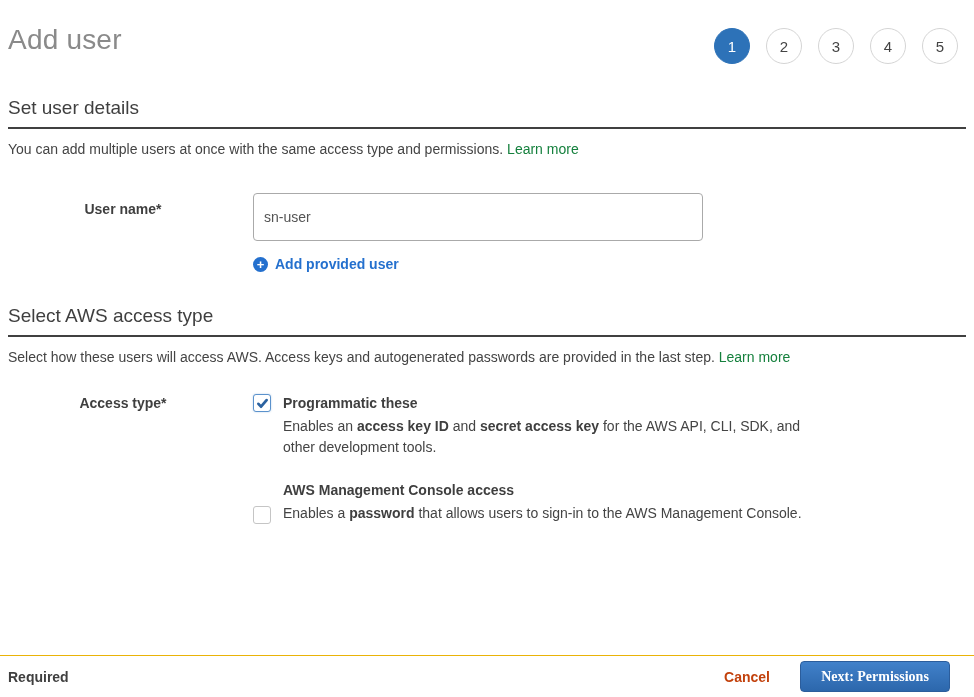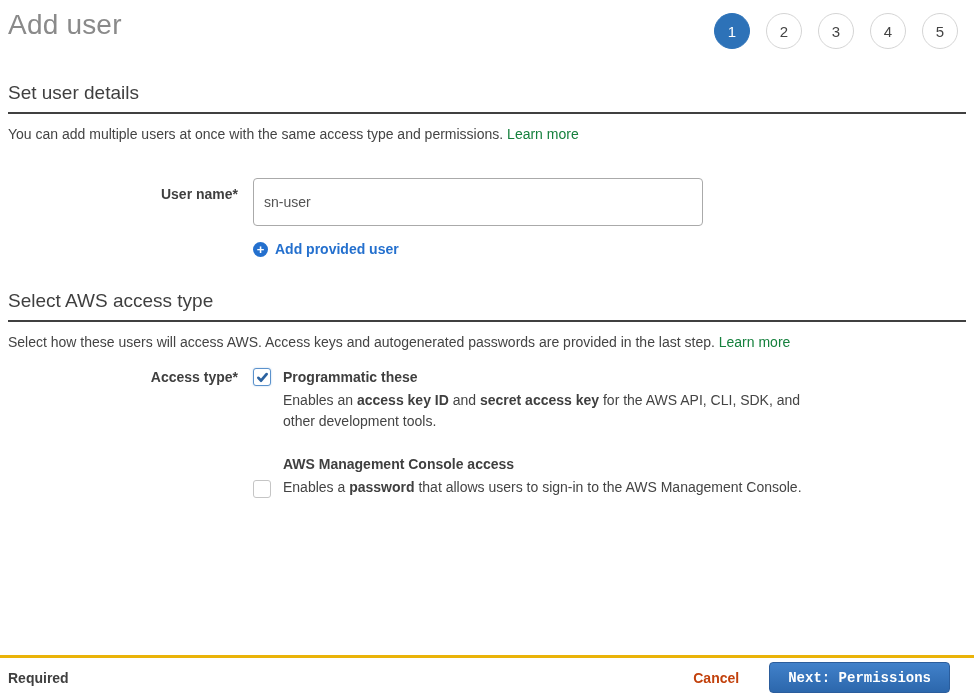--- a/index.html
+++ b/index.html
@@ -4,21 +4,21 @@
 <style>
   * { margin: 0; padding: 0; box-sizing: border-box; }
   html, body { width: 974px; height: 697px; background: #fff; }
   body {
     font-family: "Liberation Sans", sans-serif;
     color: #444;
     font-size: 14px;
     position: relative;
     overflow: hidden;
   }
-  .page { padding: 0 8px; }
+  .page { padding: 15px 8px; }
 
   
   .header { display: flex; justify-content: space-between; align-items: flex-start; padding-top: 9px; }
   .page-title { font-size: 28px; font-weight: 400; color: #8a8a8a; letter-spacing: 0.2px; }
   .steps { display: flex; gap: 16px; margin-top: 4px; margin-right: 8px; }
   .step {
     width: 36px; height: 36px; border-radius: 50%;
     border: 1px solid #d5d5d5; background: #fff; color: #444;
     font-size: 15px; display: flex; align-items: center; justify-content: center;
   }
@@ -26,68 +26,68 @@
 
   
   .section-head { margin-top: 33px; padding-bottom: 8px; border-bottom: 2px solid #404040; }
   .section-head h2 { font-size: 19px; font-weight: 400; color: #3f3f3f; }
   .section-intro { margin-top: 12px; color: #444; }
   a.link { color: #15803d; text-decoration: none; cursor: pointer; }
   a.action-link { color: #2470ce; font-weight: 700; text-decoration: none; cursor: pointer; }
 
   
   .form-row { display: flex; align-items: flex-start; }
-  .form-label { width: 230px; text-align: right; font-weight: 700; color: #3f3f3f; flex: none; }
+  .form-label { width: 230px; text-align: center; font-weight: 700; color: #3f3f3f; flex: none; }
   .row-username { margin-top: 36px; }
   .row-username .form-label { line-height: 32px; }
   .row-username .field-cell { margin-left: 15px; }
   .text-input {
     width: 450px; height: 48px; border: 1px solid #aaa; border-radius: 4px;
     padding: 0 10px; font-family: "Liberation Sans", sans-serif; font-size: 14px; color: #545454;
     background: #fff; outline: none;
   }
   .row-add-another { margin-top: 15px; margin-left: 245px; display: flex; align-items: center; }
   .plus-icon {
     width: 15px; height: 15px; border-radius: 50%; background: #2470ce; color: #fff;
     display: inline-flex; align-items: center; justify-content: center;
     font-size: 13px; font-weight: 700; line-height: 1; margin-right: 7px; flex: none;
   }
 
   
-  .row-access { margin-top: 18px; }
+  .row-access { margin-top: 29px; }
   .row-access .form-label { line-height: 18px; }
   .options { margin-left: 15px; }
   .option { display: flex; align-items: flex-start; }
   .option + .option { margin-top: 23px; align-items: flex-end; }
   .checkbox {
     width: 18px; height: 18px; border-radius: 3px; background: #fff;
     border: 1px solid #c5c5c5; flex: none; cursor: pointer;
     display: flex; align-items: center; justify-content: center;
   }
   .checkbox.checked { border-color: #5b92cc; box-shadow: 0 0 2px rgba(80,140,200,.4); }
   .checkbox svg { display: block; }
   .option-text { margin-left: 12px; }
   .option-title { font-weight: 700; color: #3f3f3f; line-height: 18px; }
   .option-desc { margin-top: 4px; width: 524px; line-height: 21px; color: #444; }
   .option-desc b { color: #3f3f3f; }
 
   
   .footer {
     position: absolute; left: 0; right: 0; bottom: 0; height: 42px;
-    border-top: 3px solid #eab308; background: #fff;
+    border-top: 1px solid #eab308; background: #fff;
     display: flex; align-items: center; padding: 0 24px 0 8px;
   }
   .footer-required { font-weight: 700; color: #3f3f3f; }
   .footer-actions { margin-left: auto; display: flex; align-items: center; }
   .cancel-link { font-weight: 700; color: #c2410c; text-decoration: none; cursor: pointer; margin-right: 30px; }
   .primary-button {
     min-width: 150px; height: 31px; padding: 0 18px;
     background: linear-gradient(#4181ca, #2c67ac);
     border: 1px solid #2b5d9c; border-radius: 4px;
-    color: #fff; font-weight: 700; font-size: 14px; font-family: Liberation Mono, monospace;
+    color: #fff; font-weight: 700; font-size: 14px; font-family: Liberation Serif, serif;
     cursor: pointer;
   }
 </style>
 </head>
 <body>
 
 <div class="page">
 
   <div class="header">
     <h1 class="page-title">Add user</h1>

